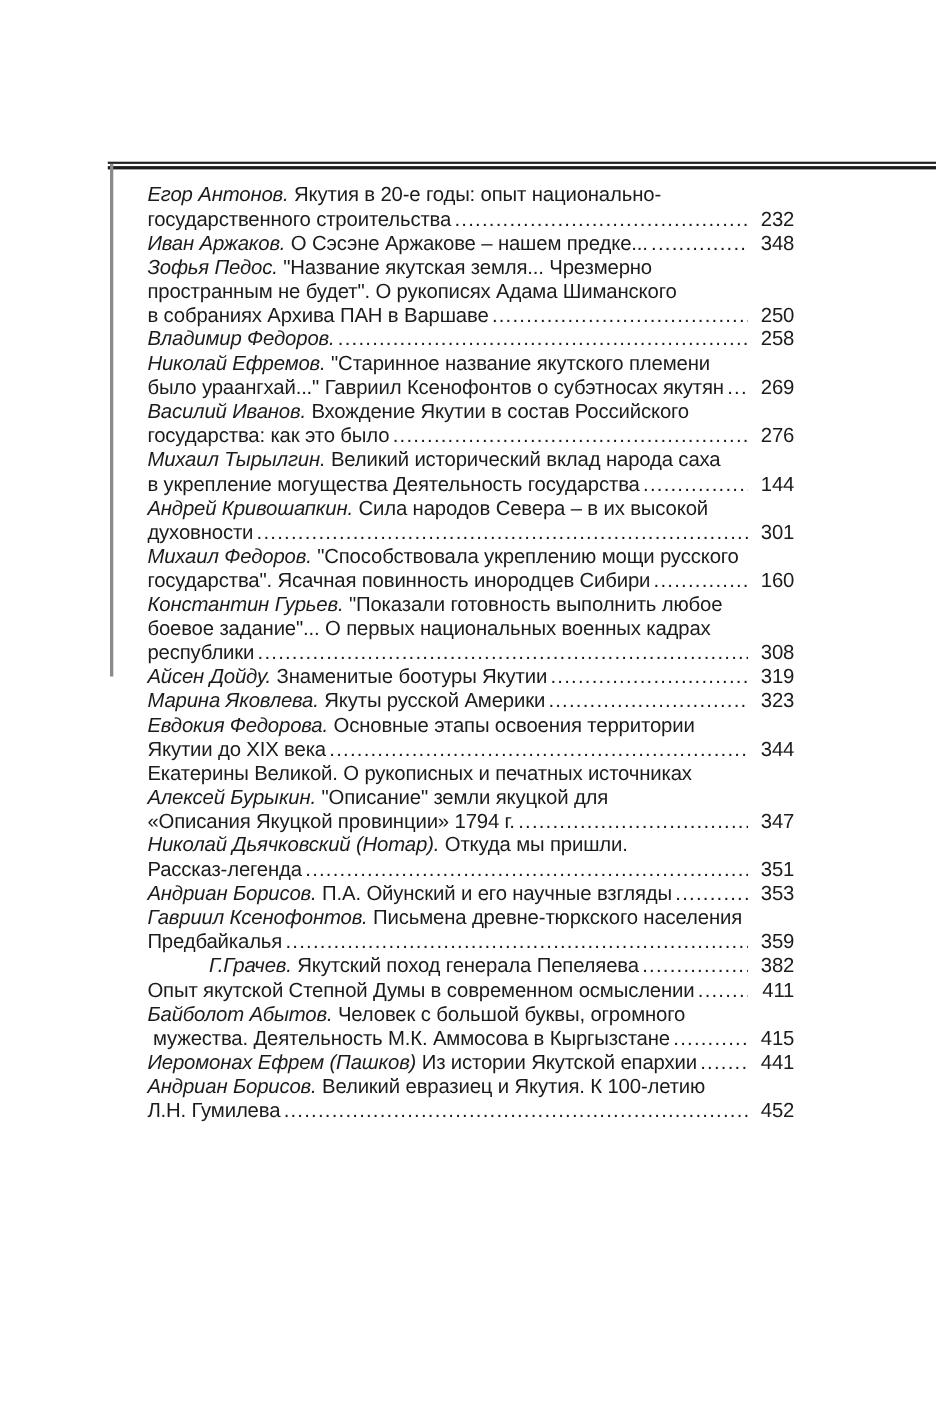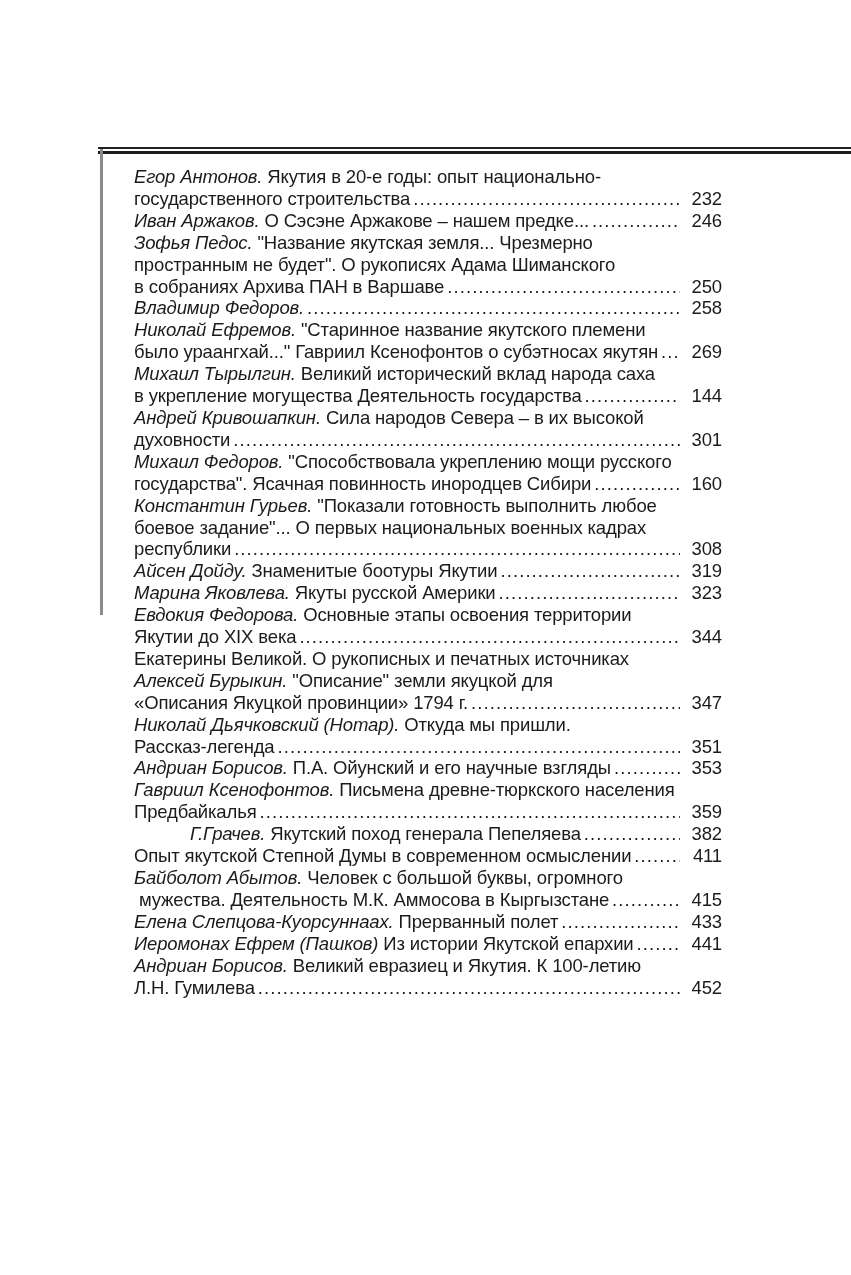--- a/index.html
+++ b/index.html
@@ -80,33 +80,37 @@
 
 <div class="page">
   <div class="top-rule"></div>
   <div class="left-rule"></div>
   <div class="toc" id="toc">
       <div class="entry">
         <div class="line"><span class="author">Егор Антонов.</span><span> Якутия в 20-е годы: опыт национально-</span></div>
         <div class="line"><span>государственного строительства</span><span class="fill"></span><span class="pg">232</span></div>
       </div>
       <div class="entry">
-        <div class="line"><span class="author">Иван Аржаков.</span><span> О Сэсэне Аржакове – нашем предке...</span><span class="fill"></span><span class="pg">246</span></div>
+        <div class="line"><span class="author">Иван Аржаков.</span><span> О Сэсэне Аржакове – нашем предке...</span><span class="fill"></span><span class="pg">348</span></div>
       </div>
       <div class="entry">
         <div class="line"><span class="author">Зофья Педос.</span><span> "Название якутская земля... Чрезмерно</span></div>
         <div class="line"><span>пространным не будет". О рукописях Адама Шиманского</span></div>
         <div class="line"><span>в собраниях Архива ПАН в Варшаве</span><span class="fill"></span><span class="pg">250</span></div>
       </div>
       <div class="entry">
         <div class="line"><span class="author">Владимир Федоров.</span><span class="fill"></span><span class="pg">258</span></div>
       </div>
       <div class="entry">
         <div class="line"><span class="author">Николай Ефремов.</span><span> "Старинное название якутского племени</span></div>
         <div class="line"><span>было ураангхай..." Гавриил Ксенофонтов о субэтносах якутян</span><span class="fill"></span><span class="pg">269</span></div>
+      </div>
+      <div class="entry">
+        <div class="line"><span class="author">Василий Иванов.</span><span> Вхождение Якутии в состав Российского</span></div>
+        <div class="line"><span>государства: как это было</span><span class="fill"></span><span class="pg">276</span></div>
       </div>
       <div class="entry">
         <div class="line"><span class="author">Михаил Тырылгин.</span><span> Великий исторический вклад народа саха</span></div>
         <div class="line"><span>в укрепление могущества Деятельность государства</span><span class="fill"></span><span class="pg">144</span></div>
       </div>
       <div class="entry">
         <div class="line"><span class="author">Андрей Кривошапкин.</span><span> Сила народов Севера – в их высокой</span></div>
         <div class="line"><span>духовности</span><span class="fill"></span><span class="pg">301</span></div>
       </div>
       <div class="entry">
@@ -148,23 +152,20 @@
         <div class="line indent"><span class="author">Г.Грачев.</span><span> Якутский поход генерала Пепеляева</span><span class="fill"></span><span class="pg">382</span></div>
       </div>
       <div class="entry">
         <div class="line"><span>Опыт якутской Степной Думы в современном осмыслении</span><span class="fill"></span><span class="pg">411</span></div>
       </div>
       <div class="entry">
         <div class="line"><span class="author">Байболот Абытов.</span><span> Человек с большой буквы, огромного</span></div>
         <div class="line"><span> мужества. Деятельность М.К. Аммосова в Кыргызстане</span><span class="fill"></span><span class="pg">415</span></div>
       </div>
       <div class="entry">
-        <div class="line"><span class="author">Елена Слепцова-Куорсуннаах.</span><span> Прерванный полет</span><span class="fill"></span><span class="pg">433</span></div>
-      </div>
-      <div class="entry">
         <div class="line"><span class="author">Иеромонах Ефрем (Пашков)</span><span> Из истории Якутской епархии</span><span class="fill"></span><span class="pg">441</span></div>
       </div>
       <div class="entry">
         <div class="line"><span class="author">Андриан Борисов.</span><span> Великий евразиец и Якутия. К 100-летию</span></div>
         <div class="line"><span>Л.Н. Гумилева</span><span class="fill"></span><span class="pg">452</span></div>
       </div>
     </div>
 </div>
 
 </body></html>

